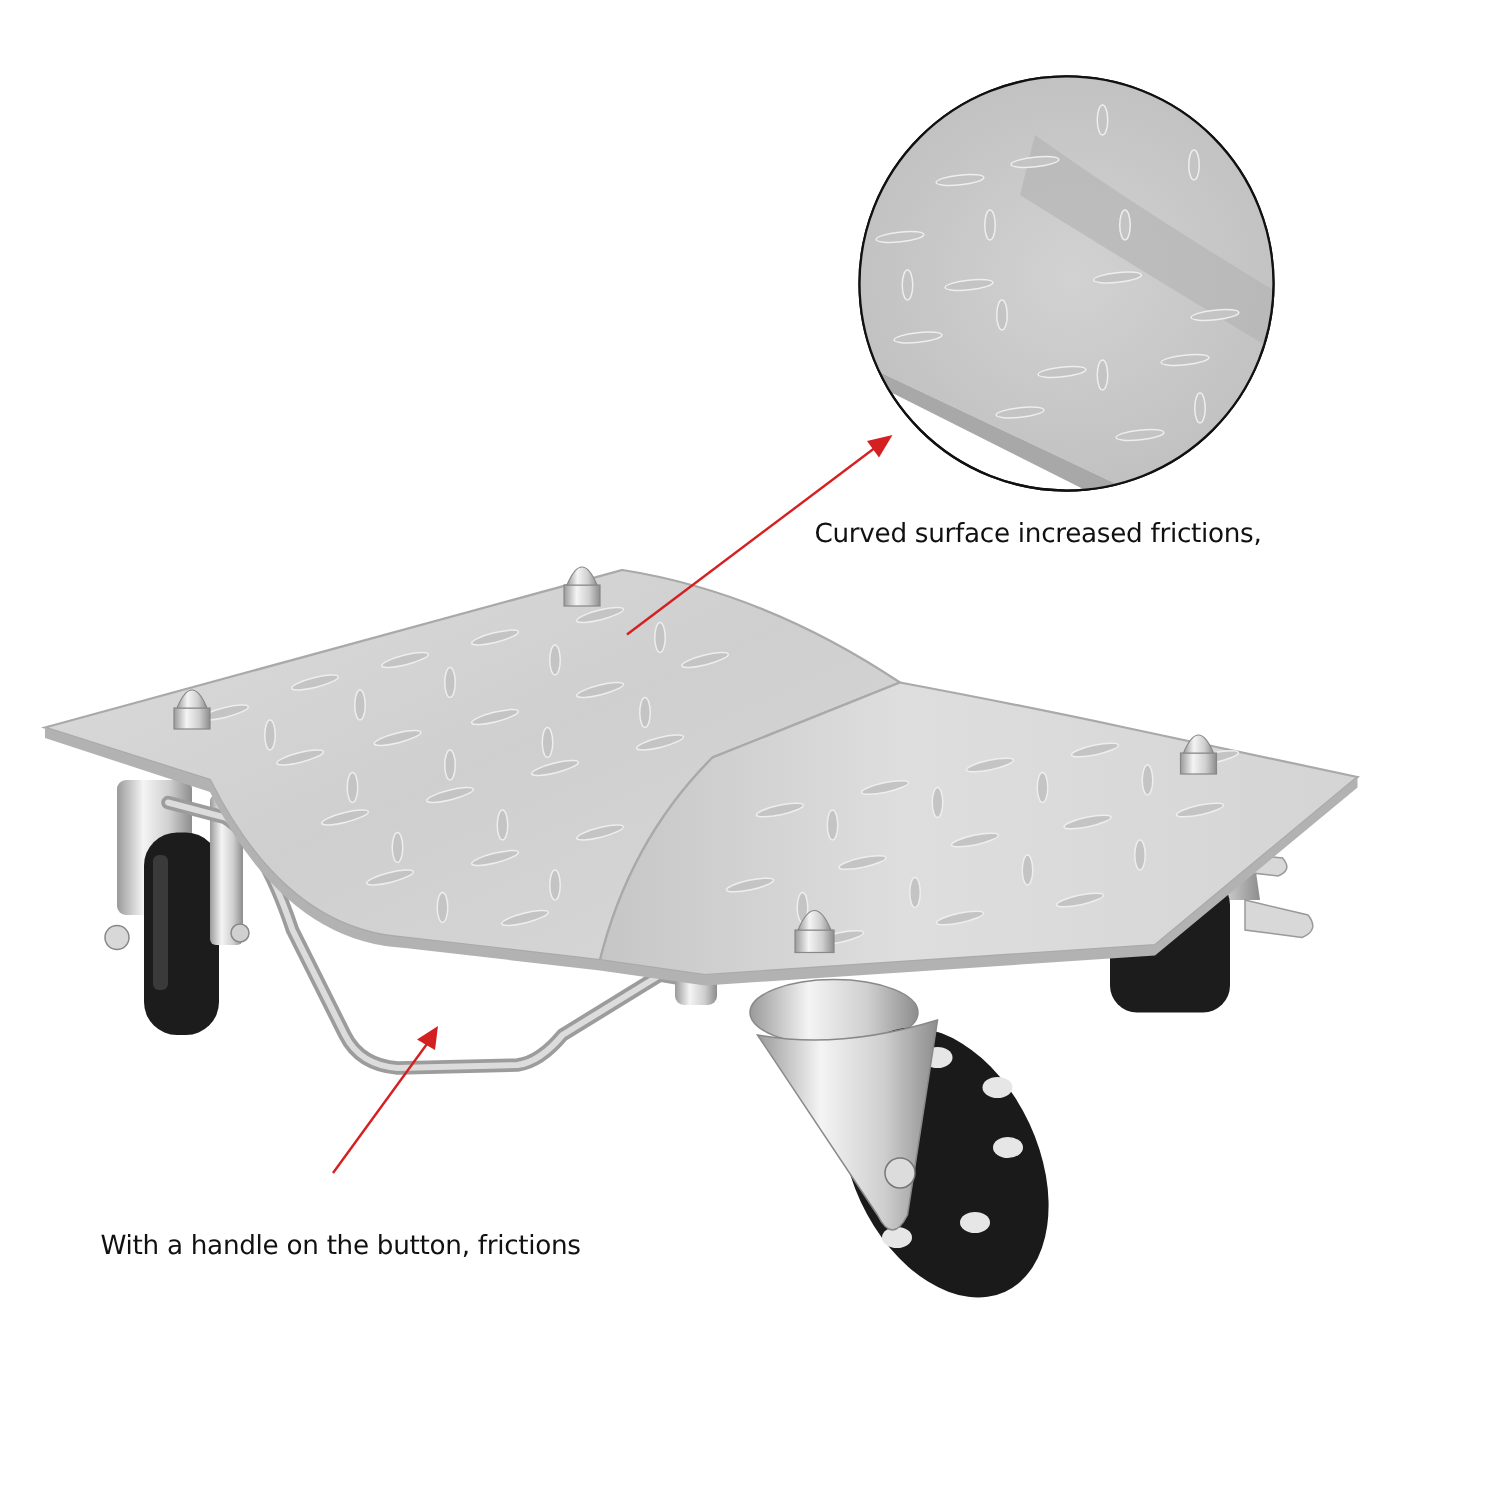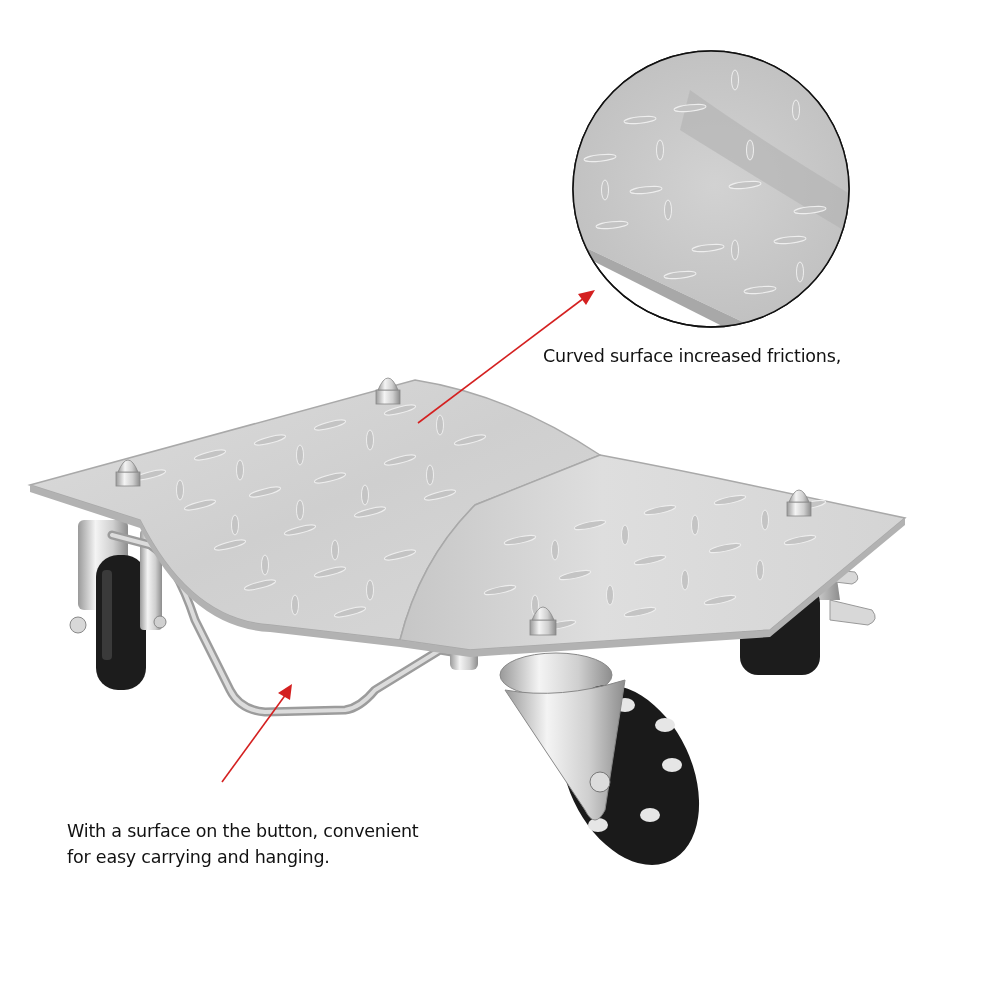--- a/index.html
+++ b/index.html
@@ -347,16 +347,15 @@
       <line x1="222" y1="782" x2="289" y2="690" stroke="#d42020" stroke-width="1.6"></line>
       <path d="M292 684 L278 693 L290 700 Z" fill="#d42020"></path>
     </g>
   </svg>
 
   <div class="caption caption-top">
     <span>Curved surface increased frictions,</span>
   </div>
 
   <div class="caption caption-bottom">
-    <span>With a surface on the button, convenient</span>
-    <span>for easy carrying and hanging.</span>
+    <span>With a handle on the button, frictions</span>
   </div>
 </div>
 
 </body></html>

